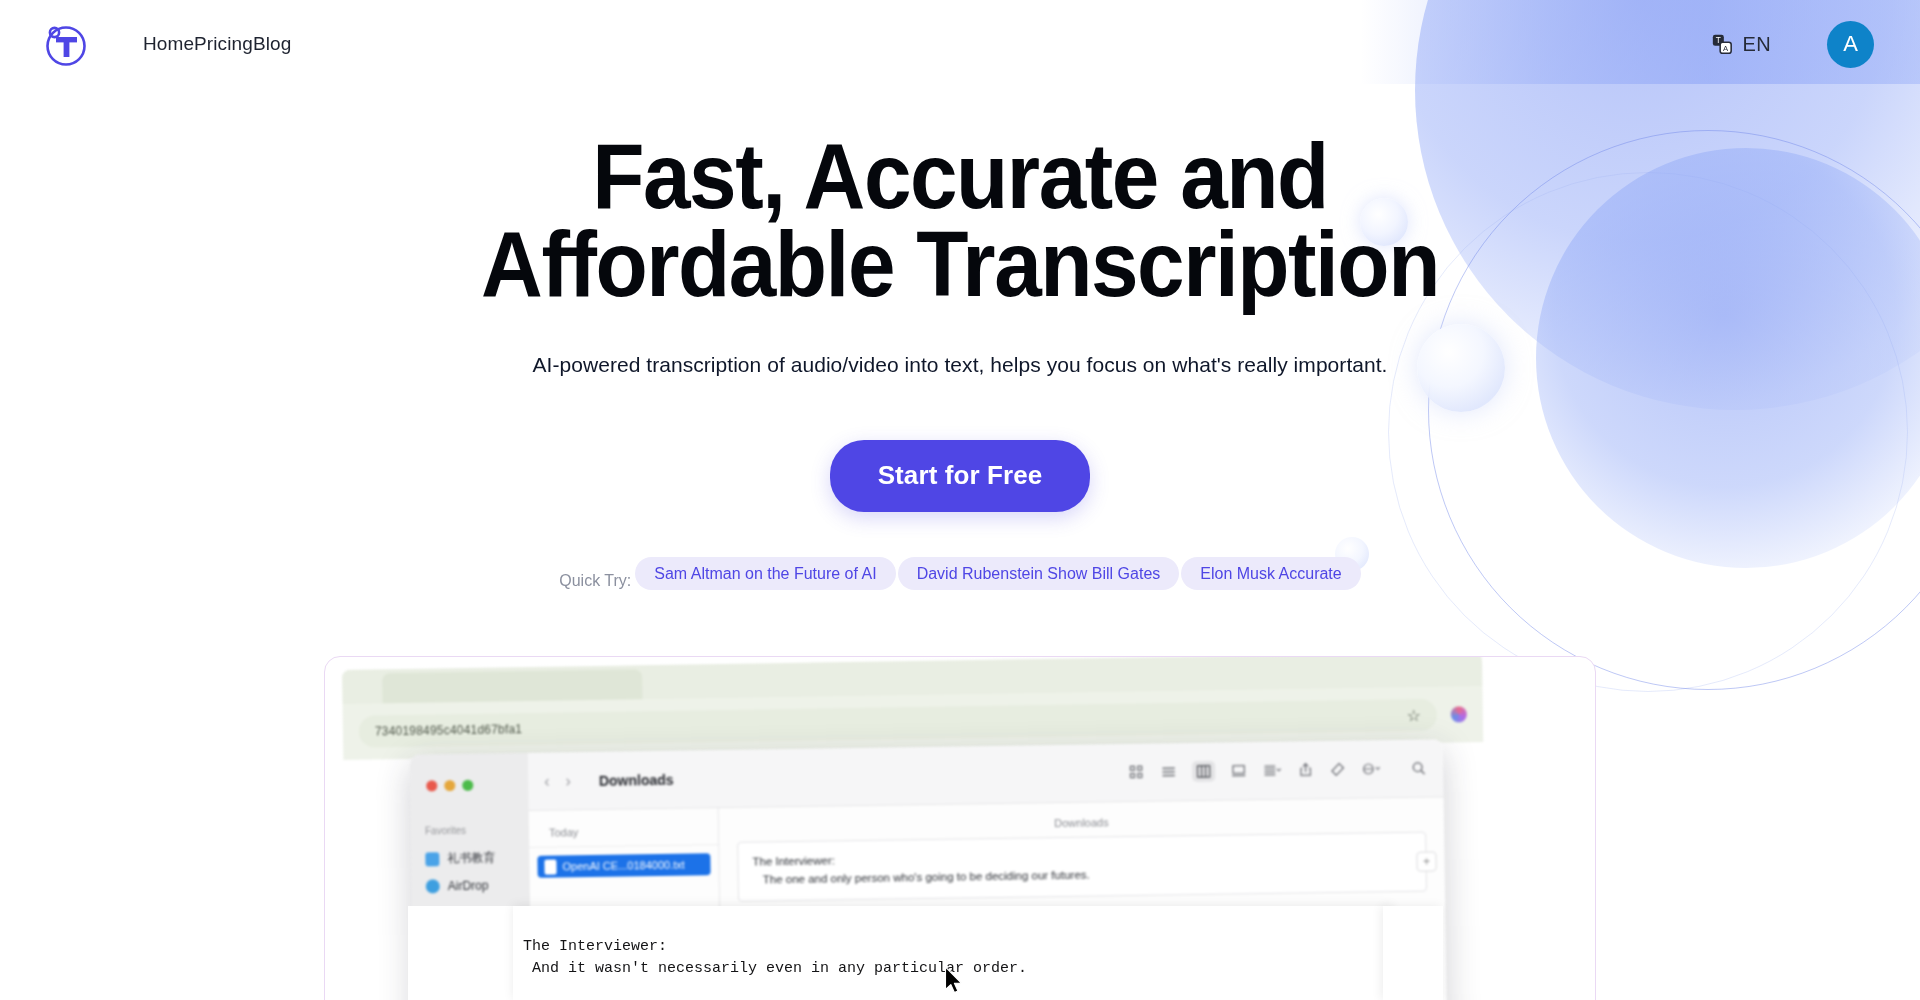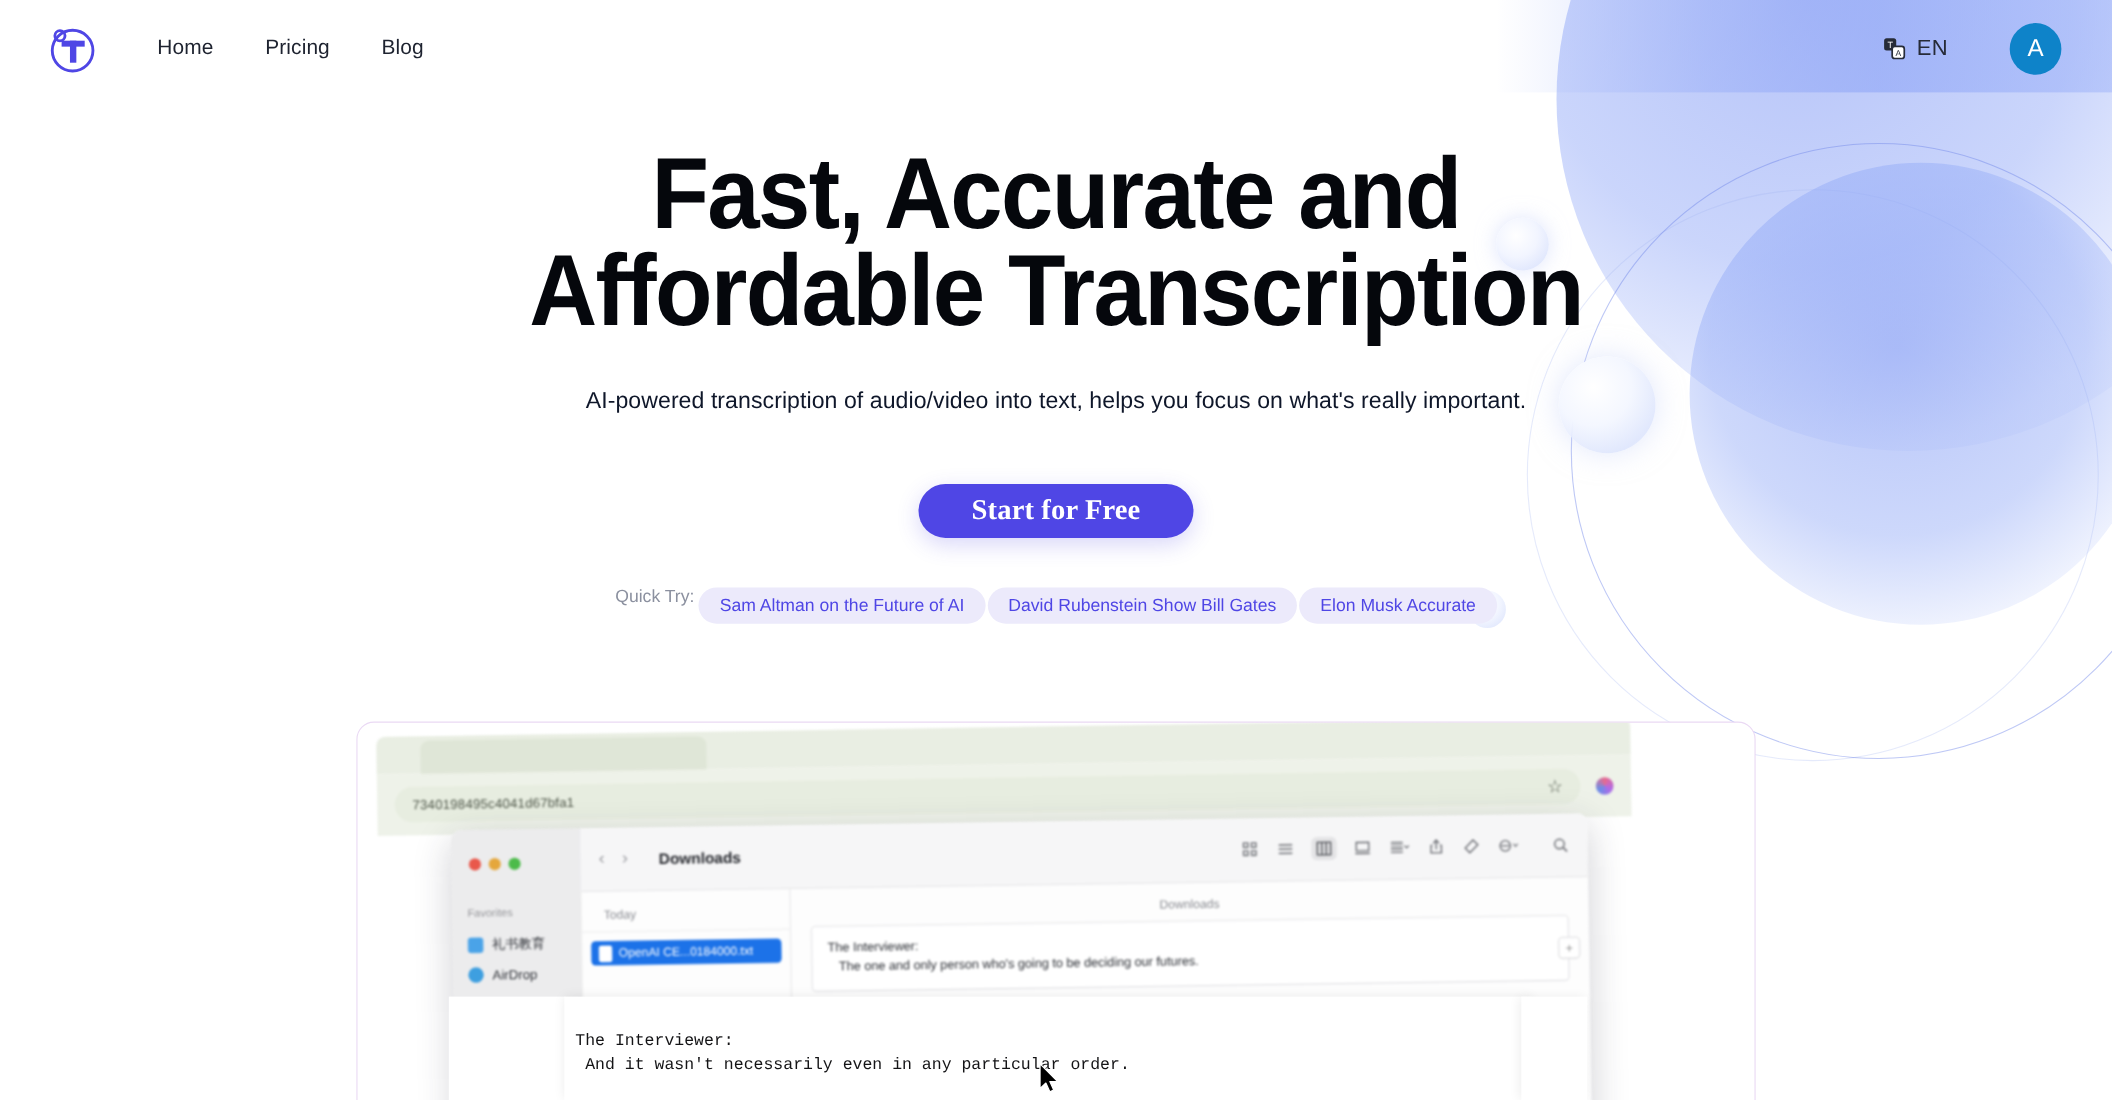--- a/index.html
+++ b/index.html
@@ -52,21 +52,21 @@
     position:absolute; left:1360px; top:0; width:560px; height:84px;
     background: linear-gradient(to right, rgba(255,255,255,0) 0%, rgba(178,195,250,0.55) 34%, rgba(166,185,249,0.75) 62%, rgba(176,193,250,0.62) 100%);
   }
 
   
   .header {
     position:relative; z-index:5;
     height:88px; display:flex; align-items:center; padding:0 46px 0 36px;
   }
   .brand { width:58px; height:58px; display:flex; align-items:center; justify-content:center; }
-  .nav { display:flex; align-items:center; gap:47px; margin-left:49px; }
+  .nav { display:flex; align-items:center; margin-left:49px; }
   .nav-link {
     font-size:19px; color:#1e2330; font-weight:400; letter-spacing:0.1px;
     cursor:pointer; white-space:nowrap;
   }
   .header-right { margin-left:auto; display:flex; align-items:center; gap:56px; }
   .lang { display:flex; align-items:center; gap:9px; cursor:pointer; }
   .lang-text { font-size:20px; color:#262b38; letter-spacing:0.4px; }
   .avatar {
     width:47px; height:47px; border-radius:50%;
     background:#0e83c9; color:#fff;
@@ -86,28 +86,28 @@
   .hero h1 .l2 { display:block; }
   .hero p.sub {
     margin-top:44px;
     font-size:21px; color:#0f172a; font-weight:400; letter-spacing:0.05px;
   }
 
   .cta-wrap { margin-top:63px; display:flex; justify-content:center; }
   .cta {
     background:#4f46e5; color:#fff; border:none;
     font-size:26px; font-weight:700; letter-spacing:0.1px;
-    padding:0 48px; height:49px; border-radius:34px;
+    padding:0 48px; height:72px; border-radius:34px;
     display:flex; align-items:center; justify-content:center;
-    cursor:pointer; font-family:Liberation Serif, serif;
+    cursor:pointer; font-family:Liberation Sans, sans-serif;
     box-shadow:0 6px 20px rgba(79,70,229,0.22);
     text-align:right;
   }
 
-  .quick { margin-top:45px; display:flex; align-items:flex-start; justify-content:center; gap:2px; }
+  .quick { margin-top:45px; display:flex; align-items:flex-end; justify-content:center; gap:2px; }
   .quick-label { font-size:16px; color:#8b909f; margin-right:2px; }
   .chip {
     background:#eceafb; color:#4f46e5;
     font-size:16px; padding:0 19px; height:33px; line-height:33px;
     border-radius:17px; cursor:pointer; white-space:nowrap;
   }
 
   
   .preview {
     position:absolute; left:324px; top:656px; width:1272px; height:400px;

